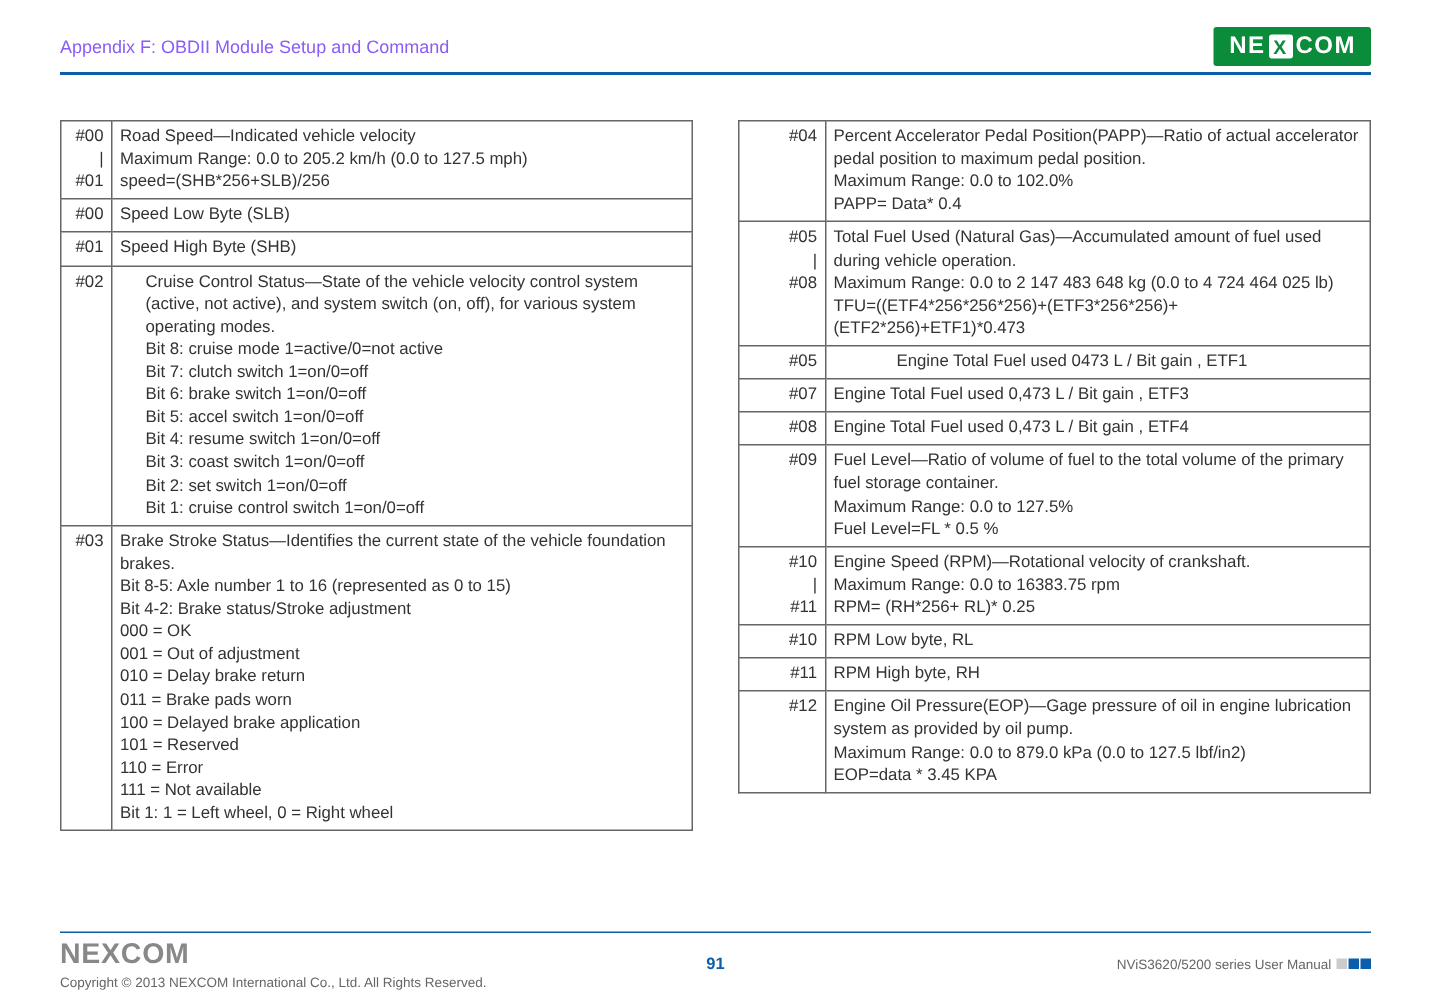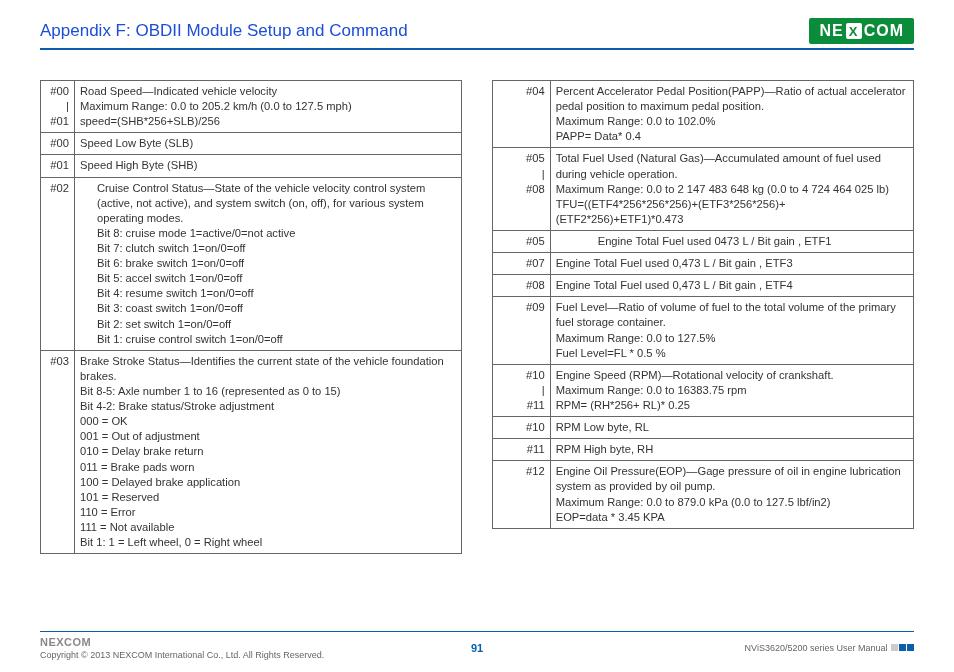--- a/index.html
+++ b/index.html
@@ -19,22 +19,22 @@
   }
   .header {
     display: flex;
     justify-content: space-between;
     align-items: center;
     border-bottom: 2px solid #0a5fa8;
     padding-bottom: 4px;
     margin-bottom: 30px;
   }
   .appendix-title {
-    font-size: 17px;
-    color: #1d4ed8;
+    font-size: 12px;
+    color: #8b5cf6;
   }
   .logo {
     background: #0b8c3a;
     color: #fff;
     font-weight: bold;
     font-size: 16px;
     padding: 4px 10px;
     letter-spacing: 1px;
     border-radius: 2px;
     display: flex;
@@ -85,21 +85,21 @@
     display: flex;
     justify-content: space-between;
     align-items: center;
     font-size: 9px;
     color: #666;
   }
   .footer .left { display:flex; flex-direction:column; gap:2px;}
   .footer-logo {
     font-weight: bold;
     color: #888;
-    font-size: 11px;
+    font-size: 19px;
     letter-spacing: 0.5px;
   }
   .footer .page-num {
     position:absolute;
     left:50%;
     transform:translateX(-50%);
     font-weight:bold;
     color:#0a5fa8;
     font-size:11px;
   }

